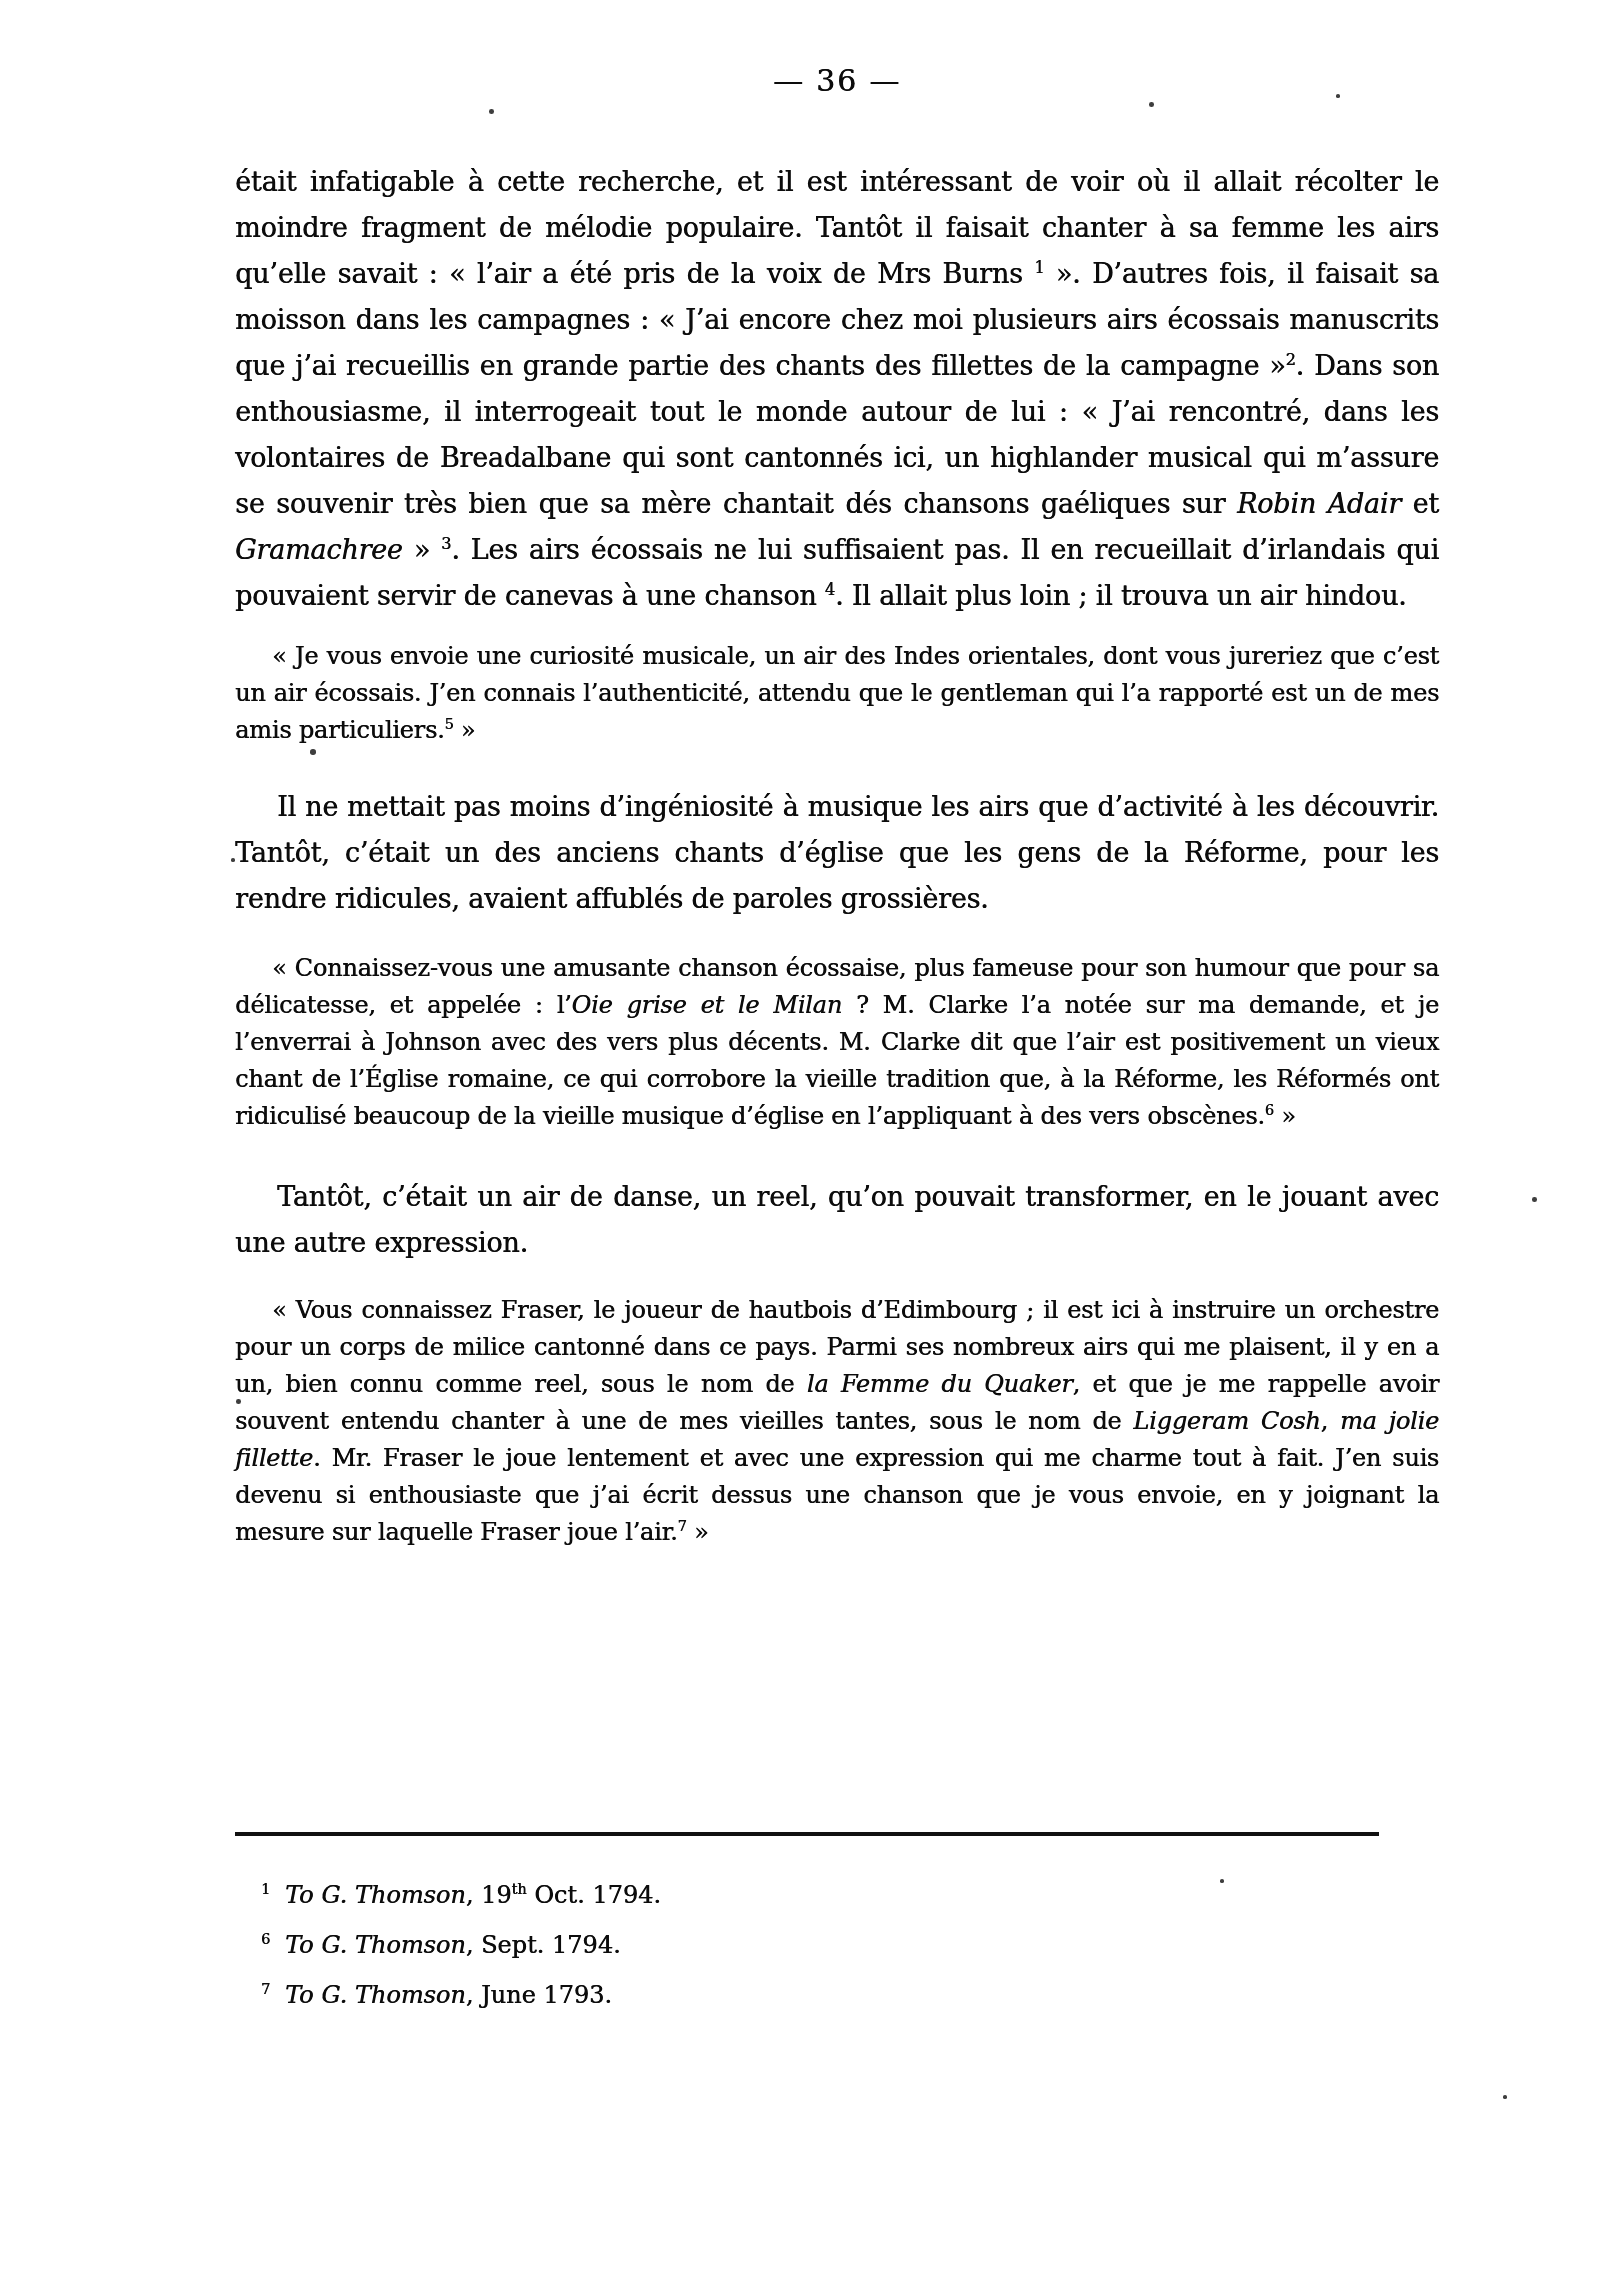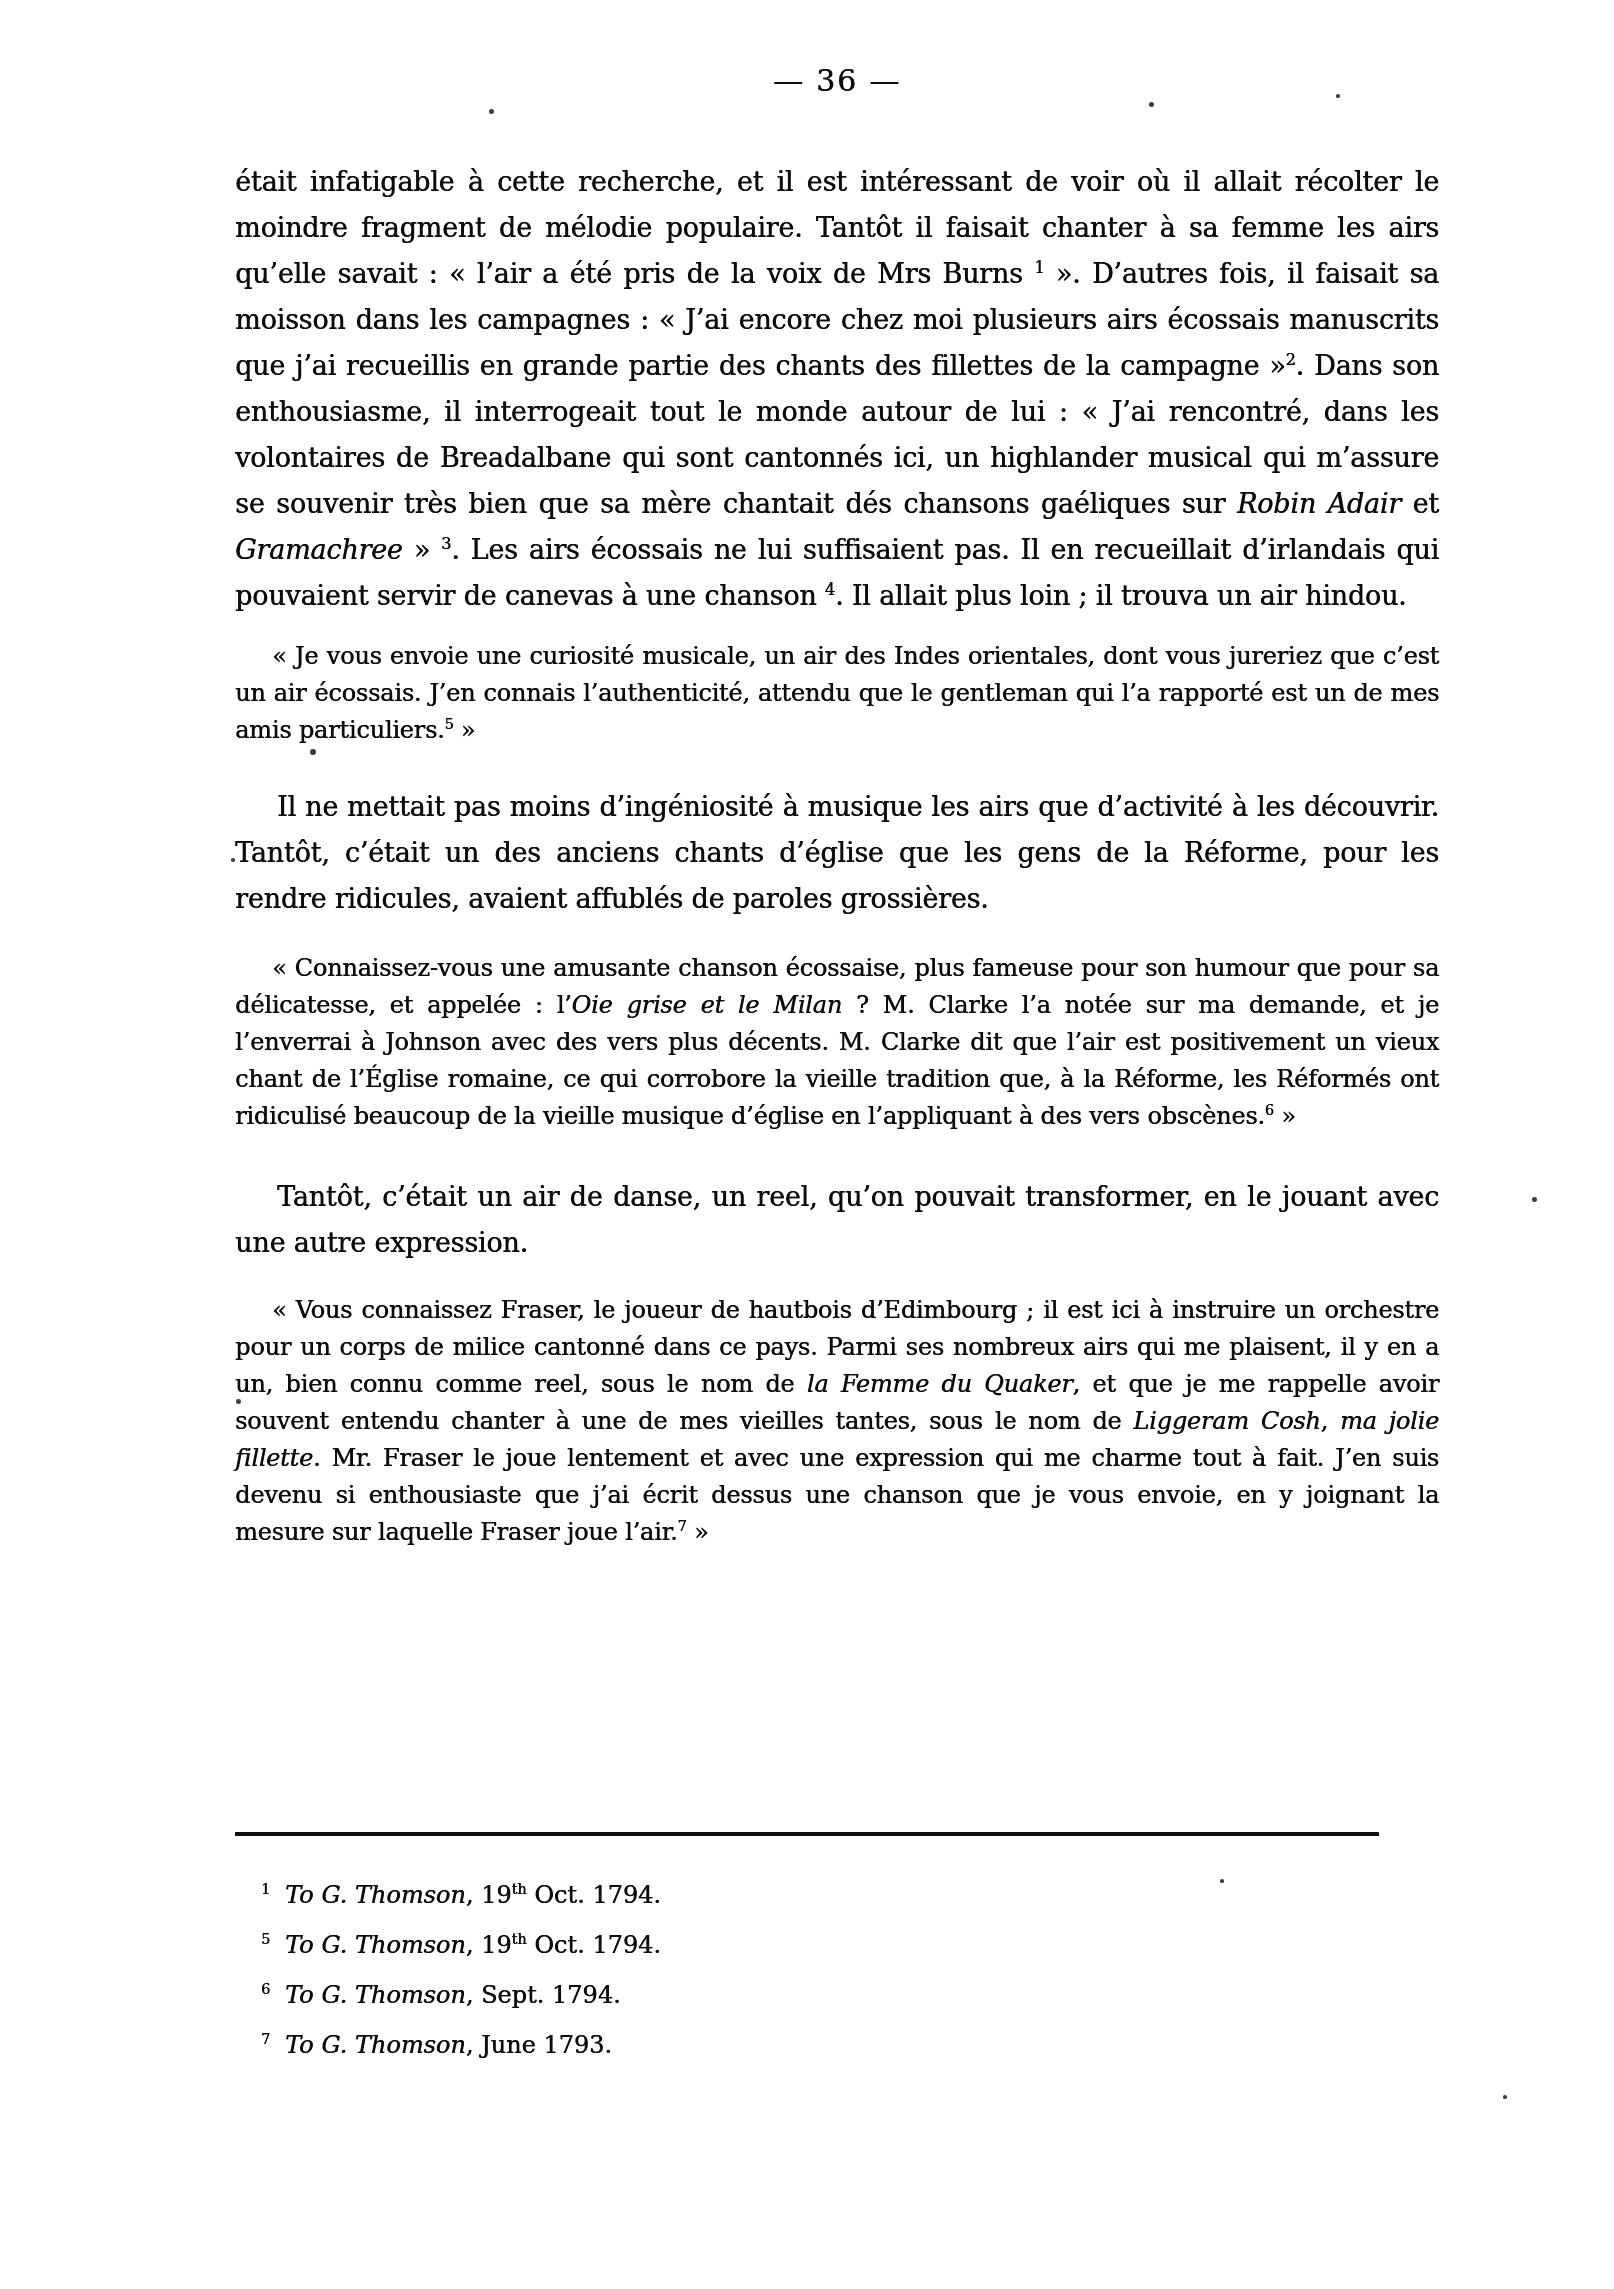--- a/index.html
+++ b/index.html
@@ -66,21 +66,20 @@
   <p class="main indent-main gap-p3 ink">Tantôt, c’était un air de danse, un reel, qu’on pouvait transformer, en le jouant avec une autre expression.</p>
 
   <p class="small indent-small gap-q3 ink"><span>« Vous connaissez Fraser, le joueur de hautbois d’Edimbourg ; il est ici à instruire un orchestre pour un corps de milice cantonné dans ce pays. Parmi ses nombreux airs qui me plaisent, il y en a un, bien connu comme reel, sous le nom de </span><span class="it">la Femme du Quaker</span><span>, et que je me rappelle avoir souvent entendu chanter à une de mes vieilles tantes, sous le nom de </span><span class="it">Liggeram Cosh</span><span>, </span><span class="it">ma jolie fillette</span><span>. Mr. Fraser le joue lentement et avec une expression qui me charme tout à fait. J’en suis devenu si enthousiaste que j’ai écrit dessus une chanson que je vous envoie, en y joignant la mesure sur laquelle Fraser joue l’air.</span><sup>7</sup><span> »</span></p>
 
 </div>
 
 <div class="rule"></div>
 
 <div class="footnotes ink">
   <div><sup class="fn-num">1</sup><span class="it">To G. Thomson</span><span>, 19</span><sup>th</sup><span> Oct. 1794.</span></div>
-  <div><sup class="fn-num">5</sup><span class="it">To G. Thomson</span><span>, 19</span><sup>th</sup><span> Oct. 1794.</span></div>
   <div><sup class="fn-num">6</sup><span class="it">To G. Thomson</span><span>, </span><sup></sup><span>Sept. 1794.</span></div>
   <div><sup class="fn-num">7</sup><span class="it">To G. Thomson</span><span>, </span><sup></sup><span>June 1793.</span></div>
 </div>
 
 <div class="speck" style="left:489px;top:109px;width:4.6px;height:4.6px;"></div>
 <div class="speck" style="left:1149px;top:102px;width:4.6px;height:4.6px;"></div>
 <div class="speck" style="left:1336px;top:94px;width:3.7px;height:3.7px;"></div>
 <div class="speck" style="left:310px;top:749px;width:5.5px;height:5.5px;"></div>
 <div class="speck" style="left:231px;top:858px;width:3.7px;height:3.7px;"></div>
 <div class="speck" style="left:1532px;top:1197px;width:4.6px;height:4.6px;"></div>

